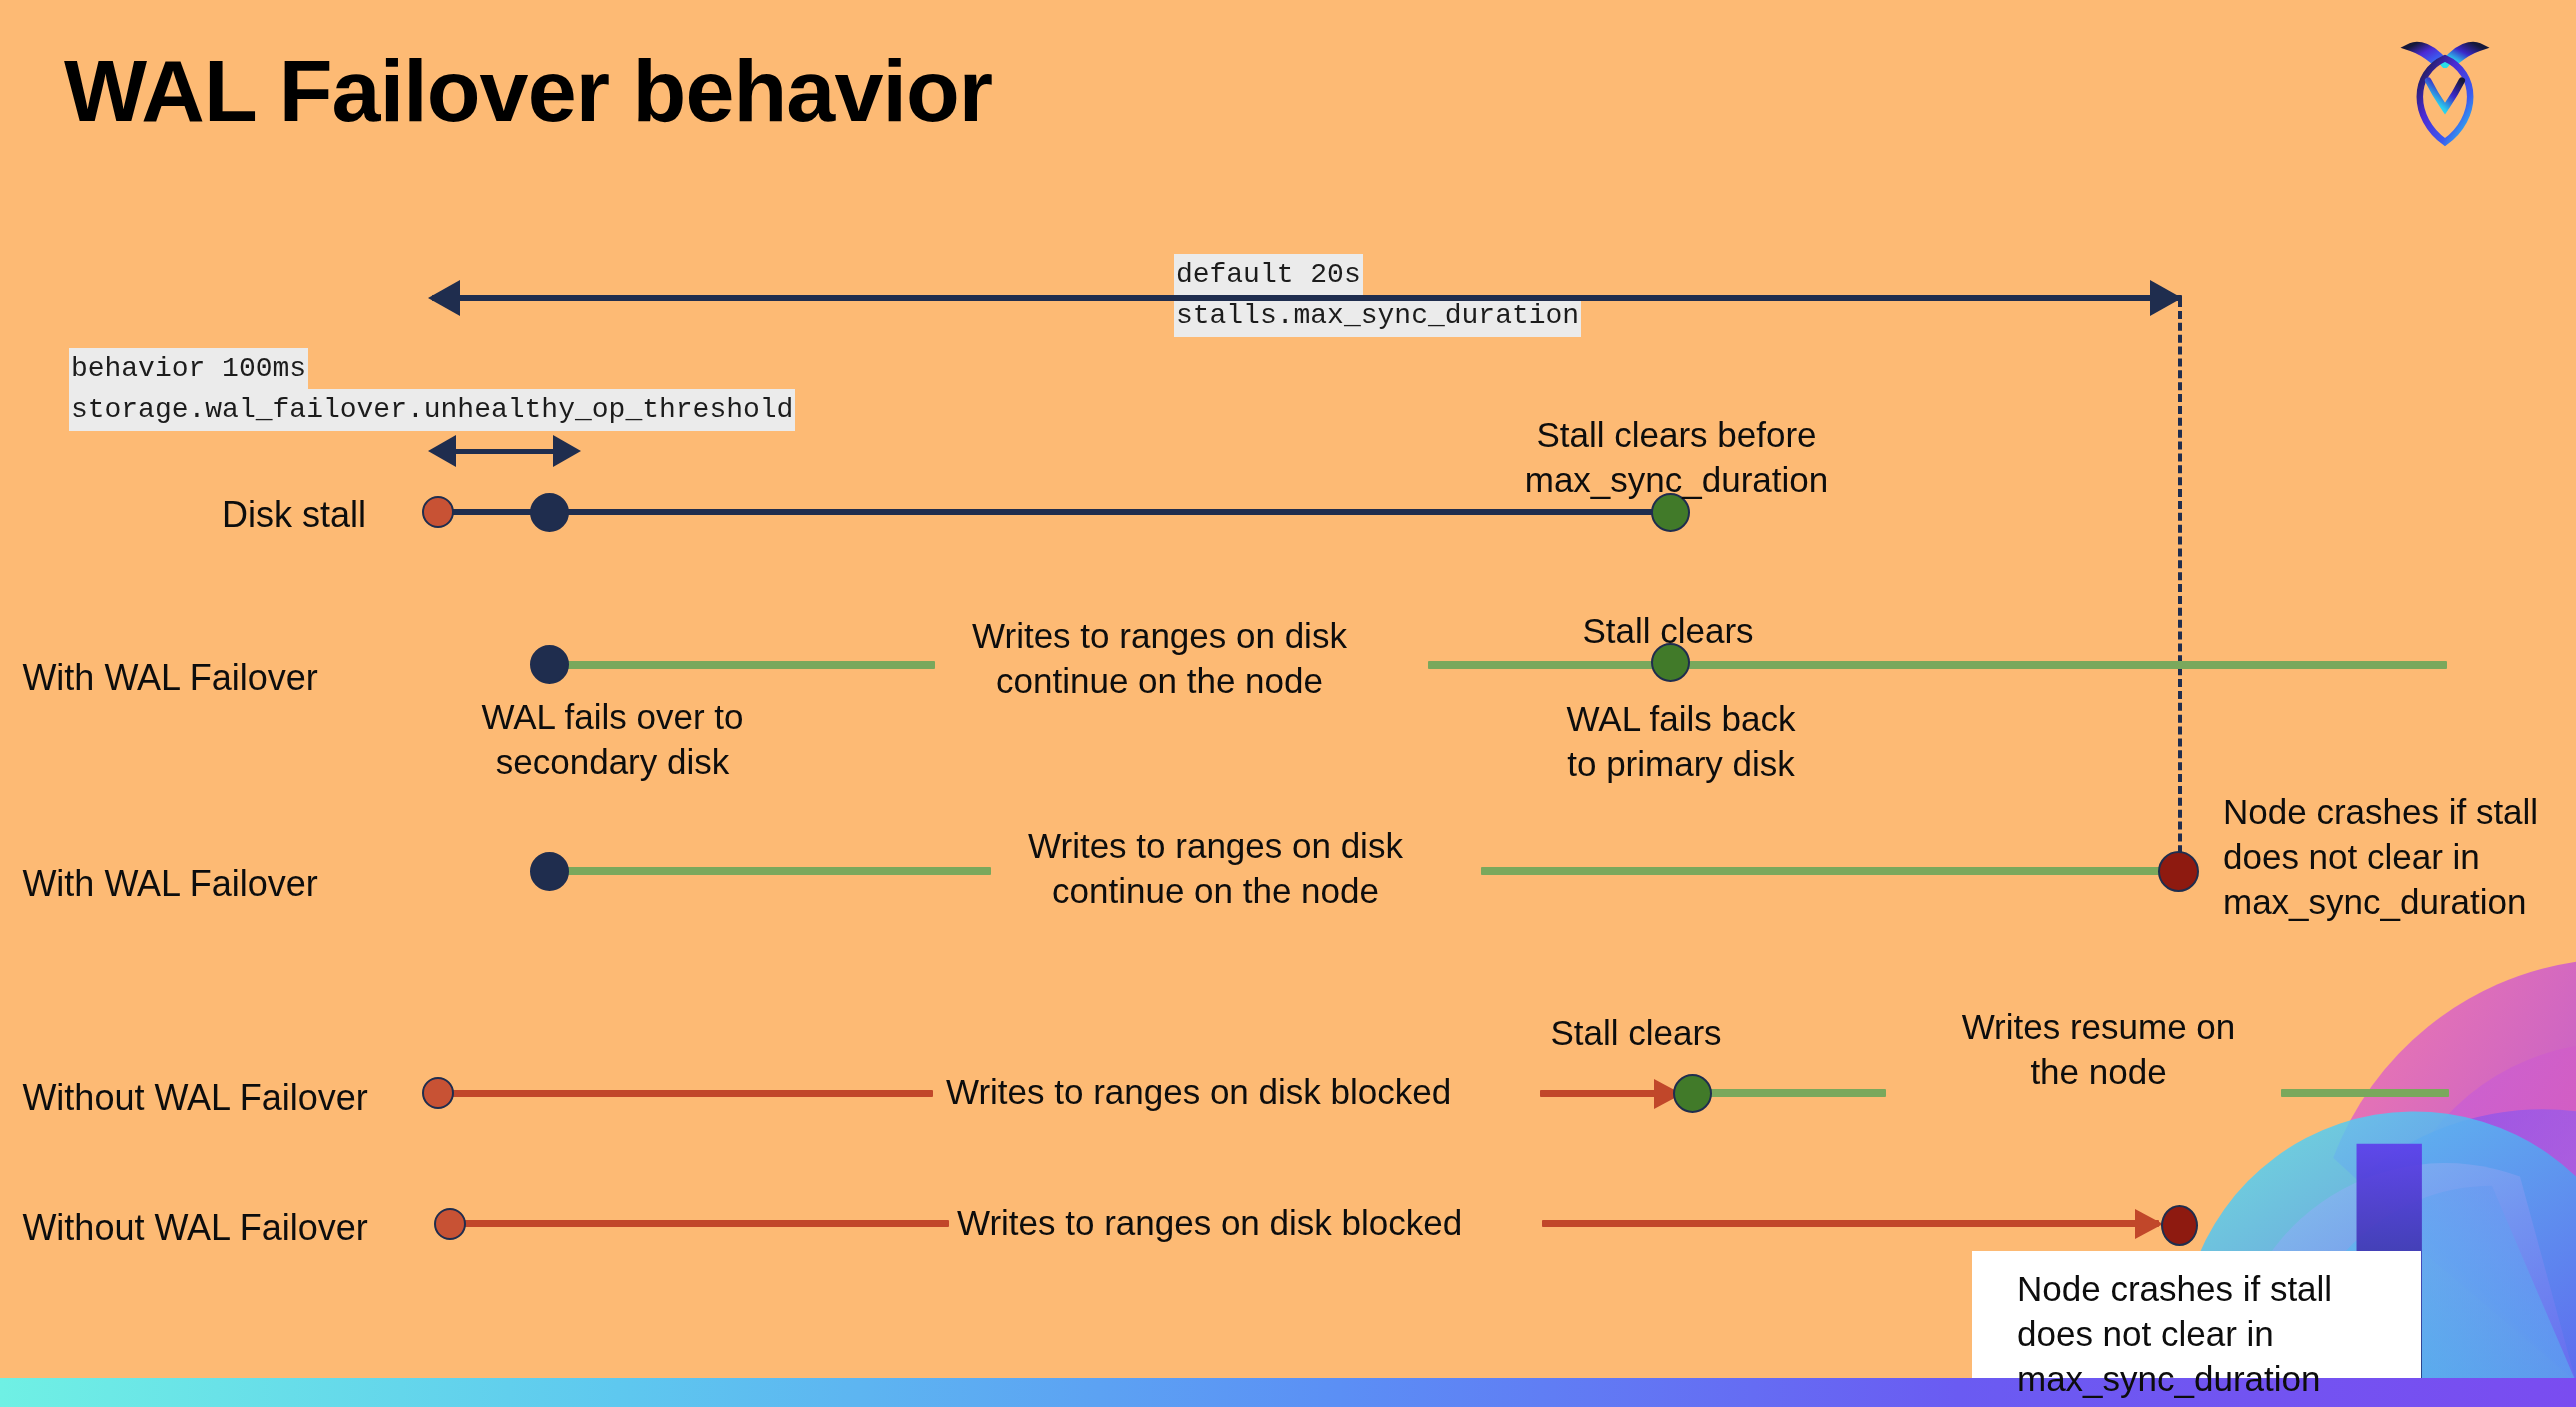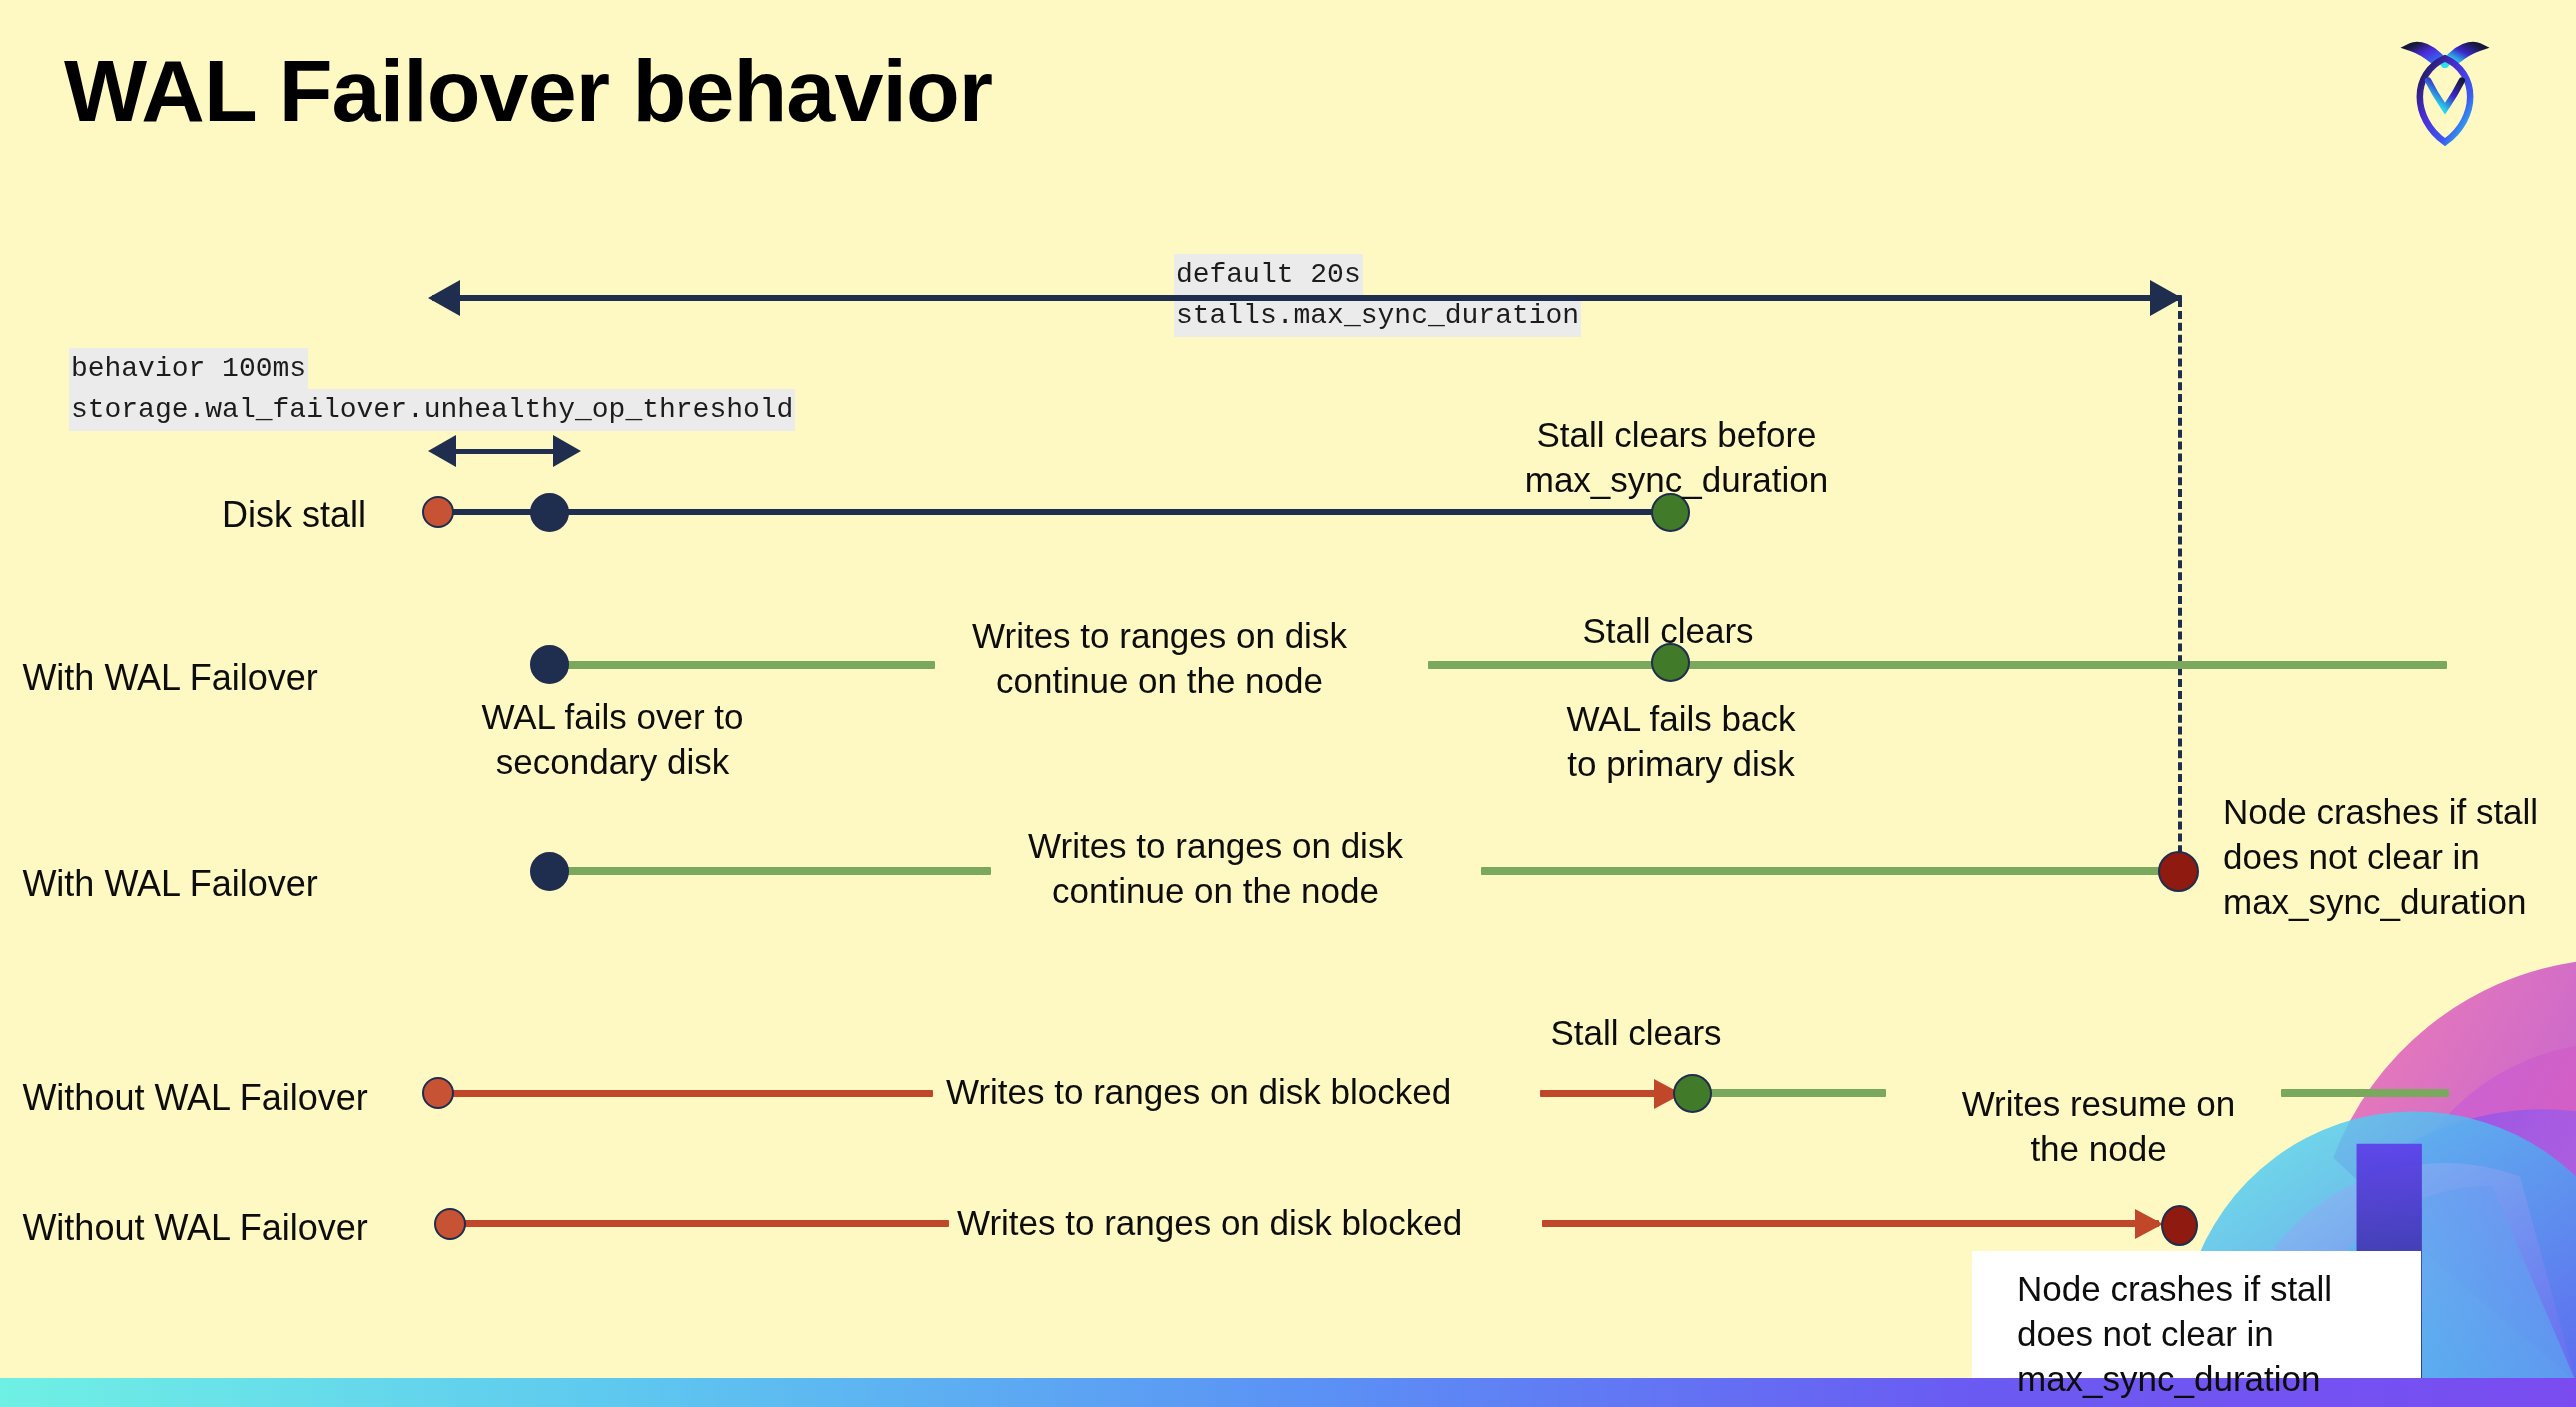--- a/index.html
+++ b/index.html
@@ -13,21 +13,21 @@
     width: 2576px;
     height: 1408px;
     overflow: hidden;
     position: relative;
   }
   #slide {
     position: absolute;
     left: 0; top: 0;
     width: 2576px;
     height: 1408px;
-    background: #fef9c3;
+    background: #fdba74;
     overflow: hidden;
   }
 
   
   .slide-title {
     position: absolute;
     left: 64px;
     top: 45px;
     font-size: 88px;
     font-weight: bold;
@@ -309,21 +309,21 @@
   <div class="seg red" style="left:1540px; top:1090px; width:131px;"></div>
   <div class="ahead right redhead" style="left:1654px; top:1079px;"></div>
   <div class="seg green" style="left:1699px; top:1089px; width:187px;"></div>
   <div class="seg green" style="left:2281px; top:1089px; width:168px;"></div>
 
   <div class="dot orange" style="left:422px; top:1077px; width:32px; height:32px;"></div>
   <div class="dot green" style="left:1673px; top:1074px; width:39px; height:39px;"></div>
 
   <div class="cap left" style="left:946px; top:1070px; width:580px;">Writes to ranges on disk  blocked</div>
   <div class="cap center" style="left:1477px; top:1011px; width:318px;">Stall clears</div>
-  <div class="cap center" style="left:1916px; top:1082px; width:365px;text-align:center;">Writes resume on
+  <div class="cap center" style="left:1916px; top:1005px; width:365px;text-align:center;">Writes resume on
 the node</div>
 
   <div class="rowlabel" style="left:22.4px; top:1207px;">Without WAL Failover</div>
 
   <div class="seg red" style="left:458px; top:1220px; width:491px;"></div>
   <div class="seg red" style="left:1542px; top:1220px; width:617px;"></div>
   <div class="ahead right redhead" style="left:2135px; top:1209px;"></div>
 
   <div class="dot orange" style="left:434px; top:1208px; width:32px; height:32px;"></div>
   <div class="dot darkred" style="left:2161px; top:1205px; width:37px; height:41px;"></div>

